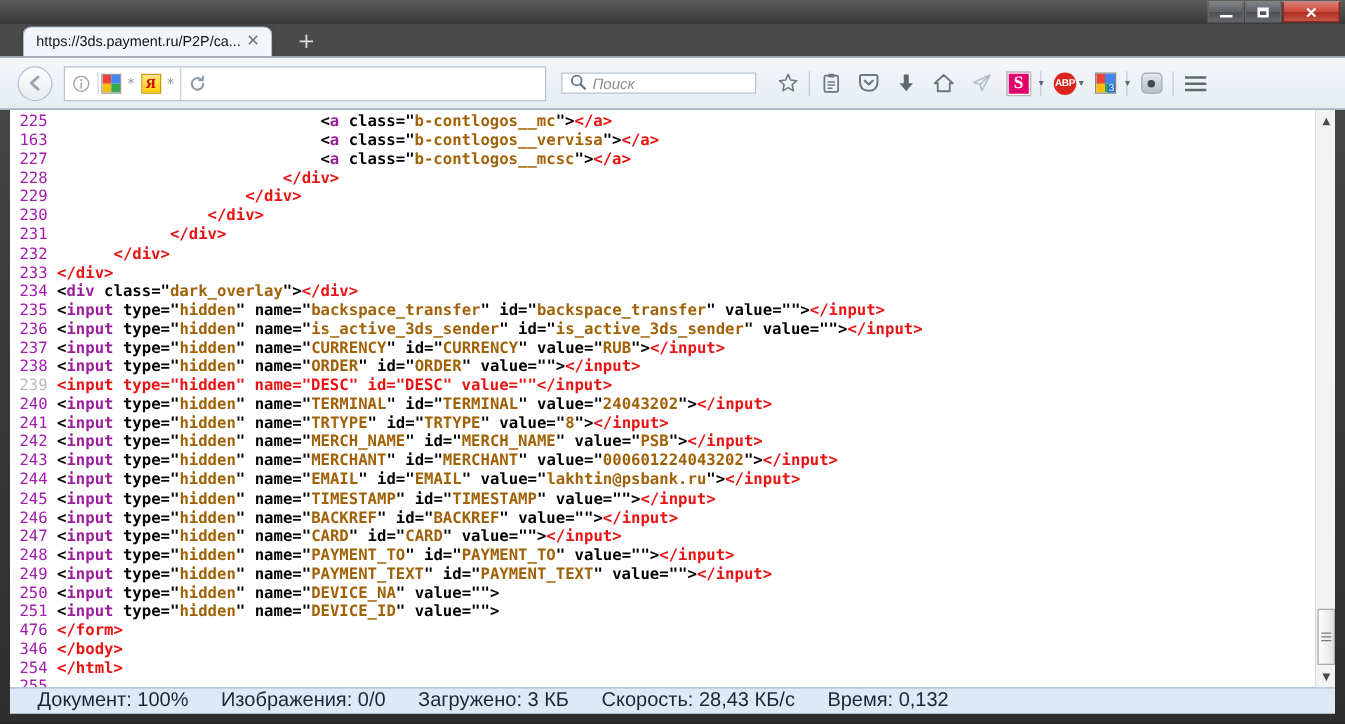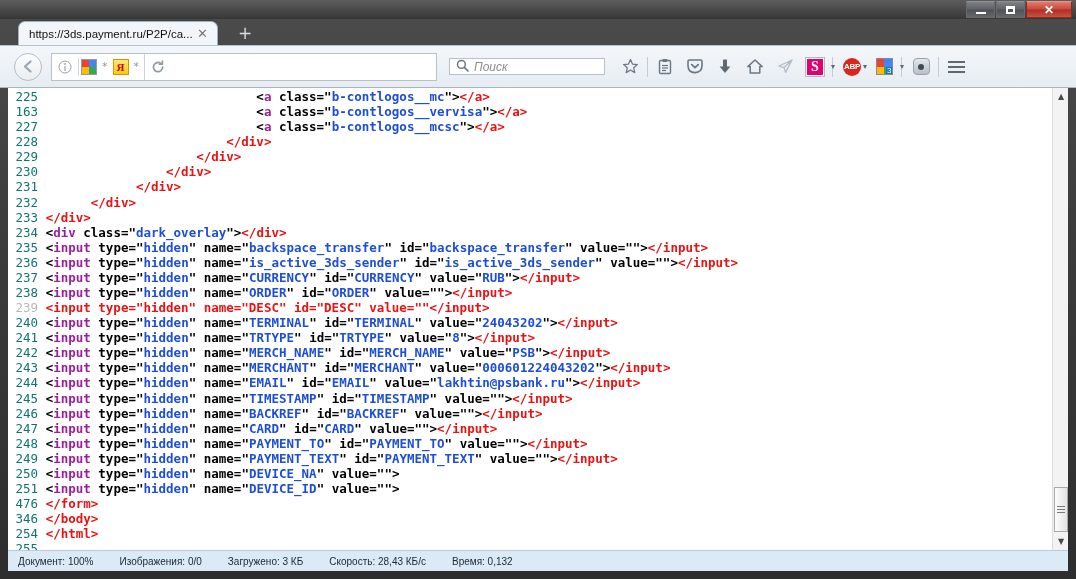--- a/index.html
+++ b/index.html
@@ -194,24 +194,24 @@
   }
   pre#code {
     margin: 0;
     font-family: "DejaVu Sans Mono", monospace;
     font-size: 12.5px;
     line-height: 15.08px;
     white-space: pre;
     font-weight: bold;
     color: #000;
   }
-  .ln { color: #0f766e; font-weight: normal; }
+  .ln { color: #a21caf; font-weight: normal; }
   .tag { color: #9b1f9b; }
   .attr { color: #000; }
-  .val { color: #1d4ed8; }
+  .val { color: #a16207; }
   .punct { color: #000; }
   .closetag { color: #e81313; }
   .errline { color: #e81313; }
   .errline .ln { color: #b9b9b9; }
 
   
   #vscroll {
     position: absolute; right: 0; top: 0; width: 16px; bottom: 0;
     background: #f3f3f3; border-left: 1px solid #dcdcdc;
   }
@@ -232,22 +232,22 @@
   #sb-thumb .grip { display:flex; flex-direction:column; gap:2px; }
   #sb-thumb .grip i { display:block; width:8px; height:1px; background:#7a7a7a; }
 
   
   #statusbar {
     position: absolute; left: 8px; top: 550px;
     width: 1060px; height: 21px;
     background: #dce9f7;
     border-top: 1px solid #b9cbe0;
     display: flex; align-items: center;
-    font-size: 10px; color: #1b2733;
-    padding-left: 10px;
+    font-size: 16px; color: #1b2733;
+    padding-left: 22px;
   }
   #statusbar .sitem { margin-right: 26px; white-space: nowrap; }
 </style>
 </head>
 <body>
 
 <div id="window">
 
   <div id="titlebar">
     <div id="win-controls">

